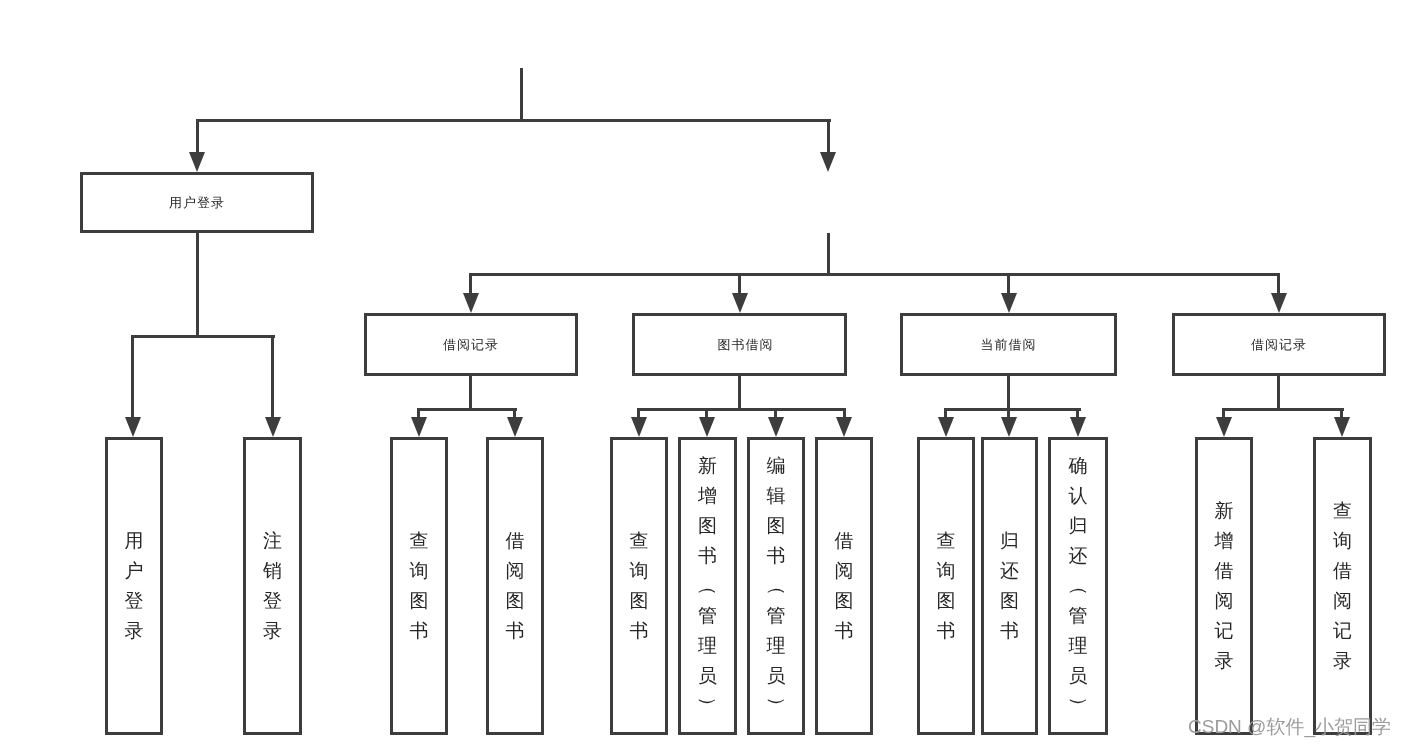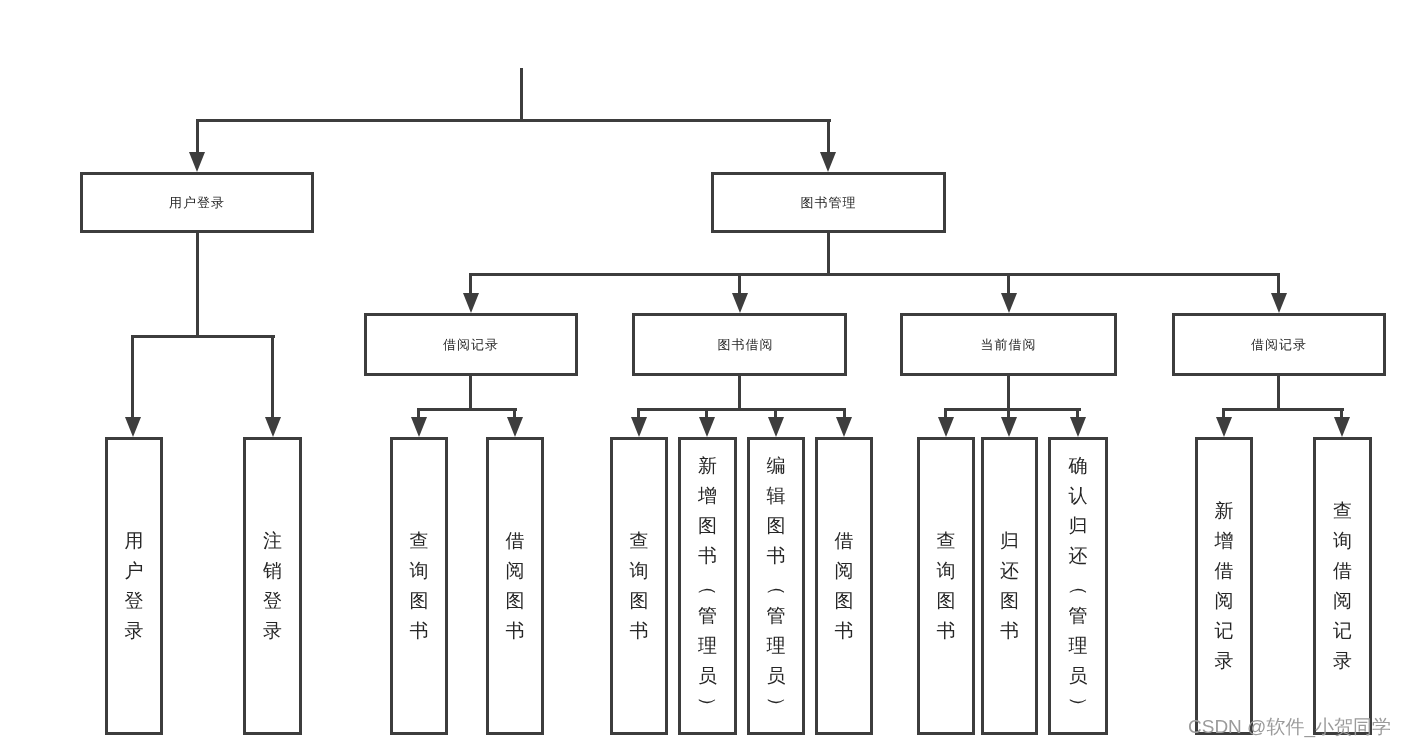--- a/index.html
+++ b/index.html
@@ -36,23 +36,20 @@
 </head>
 <body>
 
 <div id="canvas">
 
 
   <div class="box" style="left:80px;top:172px;width:234px;height:61px;">
     <span class="hlabel">用户登录</span>
   </div>
 
-  <div class="box" style="left:711px;top:172px;width:235px;height:61px;">
-    <span class="hlabel">图书管理</span>
-  </div>
 
   <div class="box" style="left:364px;top:313px;width:214px;height:63px;">
     <span class="hlabel">借阅记录</span>
   </div>
 
   <div class="box" style="left:632px;top:313px;width:215px;height:63px;padding-left:12px;">
     <span class="hlabel">图书借阅</span>
   </div>
 
   <div class="box" style="left:900px;top:313px;width:217px;height:63px;">

